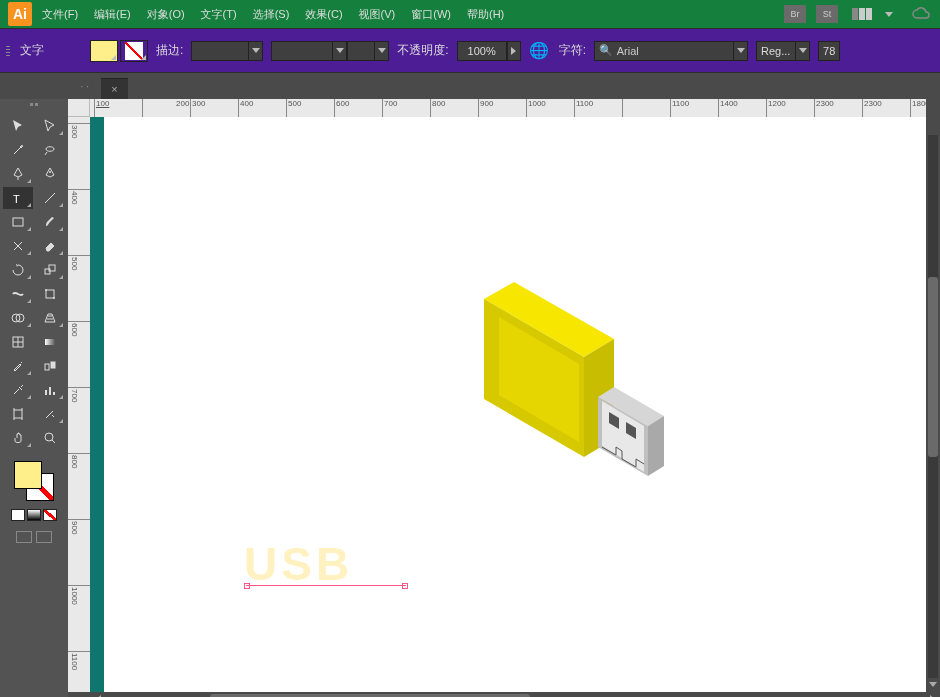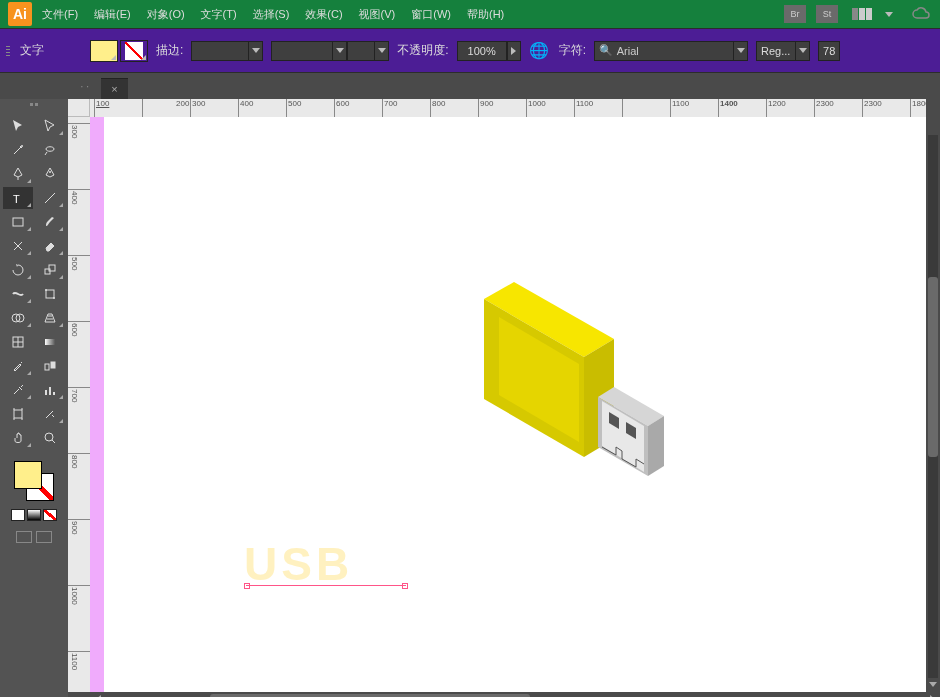--- a/index.html
+++ b/index.html
@@ -64,21 +64,21 @@
 .screen-icons span{width:16px;height:12px;border:1px solid #888}
 
 .vruler{width:22px;background:#e9e9e9;position:relative;overflow:hidden}
 .vruler .tick{position:absolute;left:0;width:100%;border-top:1px solid #888;font-size:8px;color:#555;padding-left:2px}
 .vruler .num{writing-mode:vertical-rl;font-size:8px;position:absolute;left:2px;color:#555}
 
 .cwrap{flex:1;display:flex;flex-direction:column;background:#4a4a4a}
 .hruler{height:18px;background:#e9e9e9;position:relative;overflow:hidden}
 .hruler .num{position:absolute;top:0;font-size:8px;color:#555}
 .hruler .tick{position:absolute;top:0;height:100%;border-left:1px solid #888}
-.canvas{flex:1;background:#f0abfc;position:relative;overflow:hidden}
+.canvas{flex:1;background:#0f766e;position:relative;overflow:hidden}
 .artboard{position:absolute;left:14px;top:0;right:0;bottom:0;background:#fff}
 
 .usb-text{position:absolute;left:140px;top:420px;font-size:46px;font-weight:bold;color:#fff1c0;letter-spacing:4px;font-family:Arial}
 .usb-underline{position:absolute;left:142px;top:468px;width:160px;height:1px;background:#f58;}
 .usb-underline::before,.usb-underline::after{content:"";position:absolute;width:4px;height:4px;background:none;border:1px solid #f58;top:-2px}
 .usb-underline::before{left:-2px}
 .usb-underline::after{right:-2px}
 .usb-svg{position:absolute;left:300px;top:140px}
 
 .scroll-v{width:14px;background:#4a4a4a;position:relative}
@@ -425,21 +425,21 @@
           <div class="num" style="left: 390px;">900</div>
           <div class="tick" style="left: 436px;"></div>
           <div class="num" style="left: 438px;">1000</div>
           <div class="tick" style="left: 484px;"></div>
           <div class="num" style="left: 486px;">1100</div>
           <div class="tick" style="left: 532px;"></div>
           <div class="num" style="left: 534px; margin-top: 45px;">1200</div>
           <div class="tick" style="left: 580px;"></div>
           <div class="num" style="left: 582px;">1100</div>
           <div class="tick" style="left: 628px;"></div>
-          <div class="num" style="left: 630px; font-weight: bold;">1400</div>
+          <div class="num" style="left: 630px;">1400</div>
           <div class="tick" style="left: 676px;"></div>
           <div class="num" style="left: 678px;">1200</div>
           <div class="tick" style="left: 724px;"></div>
           <div class="num" style="left: 726px;">2300</div>
           <div class="tick" style="left: 772px;"></div>
           <div class="num" style="left: 774px;">2300</div>
           <div class="tick" style="left: 820px;"></div>
           <div class="num" style="left: 822px;">1800</div>
         </div>
       <div style="width:14px;height:18px;background:#4a4a4a"></div>

